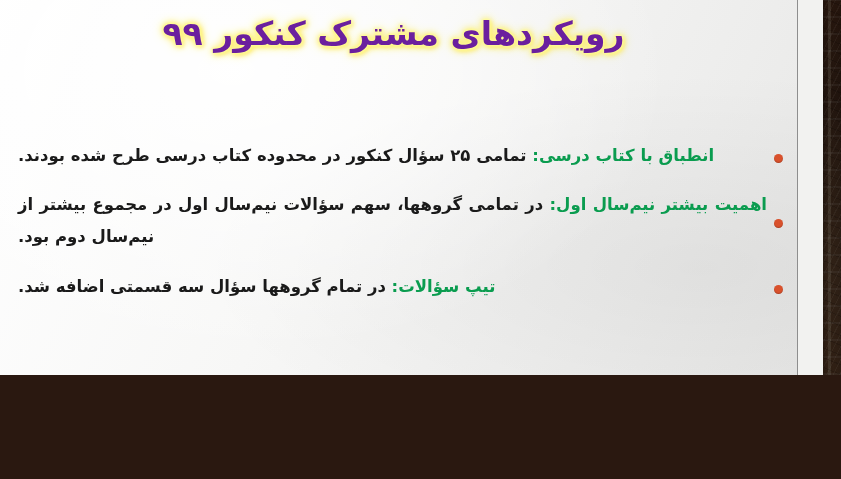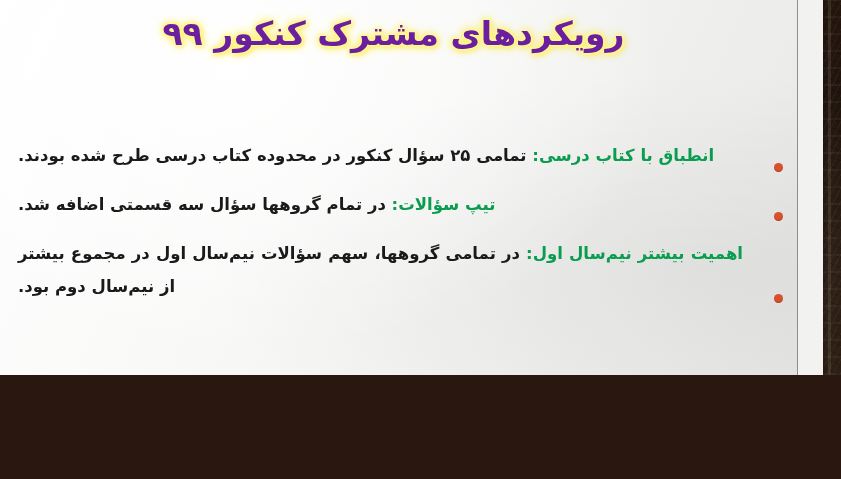--- a/index.html
+++ b/index.html
@@ -83,23 +83,22 @@
       0 0 11px #ffe94d, 1px 1px 2px #fffacd,
       -1px -1px 2px #fffacd, 2px 2px 4px rgba(255,236,110,.9);
   }
 
   
   .bullets{
     position:absolute;top:150px;right:14px;left:28px;
     z-index:3;direction:rtl;
   }
   .bullet-row{
-    display:flex;align-items:flex-end;justify-content:flex-start;
+    display:flex;align-items:center;justify-content:flex-start;
     margin-bottom:17px;
-    gap:24px;
   }
   .bullet-dot{
     flex:0 0 auto;
     width:9px;height:9px;border-radius:50%;
     background:#d9512c;
     margin-top:5px;margin-left:7px;
     box-shadow:inset 0 -1px 1px rgba(0,0,0,.2);
   }
   .bullet-text{
     flex:1 1 auto;
@@ -152,28 +151,28 @@
         <div class="title">رویکردهای مشترک کنکور ۹۹</div>
       </div>
 
       <div class="bullets">
 
         <div class="bullet-row b1">
           <span class="bullet-dot"></span>
           <div class="bullet-text"><span class="lead">انطباق با کتاب درسی:</span><span> تمامی ۲۵ سؤال کنکور در محدوده کتاب درسی طرح شده بودند.</span></div>
         </div>
 
+        <div class="bullet-row b3">
+          <span class="bullet-dot"></span>
+          <div class="bullet-text"><span class="lead">اهمیت بیشتر نیم‌سال اول:</span><span> در تمامی گروهها، سهم سؤالات نیم‌سال اول در مجموع بیشتر از نیم‌سال دوم بود.</span></div>
+        </div>
+
         <div class="bullet-row b2">
           <span class="bullet-dot"></span>
           <div class="bullet-text"><span class="lead">تیپ سؤالات:</span><span> در تمام گروهها سؤال سه قسمتی اضافه شد.</span></div>
-        </div>
-
-        <div class="bullet-row b3">
-          <span class="bullet-dot"></span>
-          <div class="bullet-text"><span class="lead">اهمیت بیشتر نیم‌سال اول:</span><span> در تمامی گروهها، سهم سؤالات نیم‌سال اول در مجموع بیشتر از نیم‌سال دوم بود.</span></div>
         </div>
 
       </div>
 
       <div class="gold-band"></div>
       <div class="band-shadow"></div>
 
     </div>
   </div>
 

